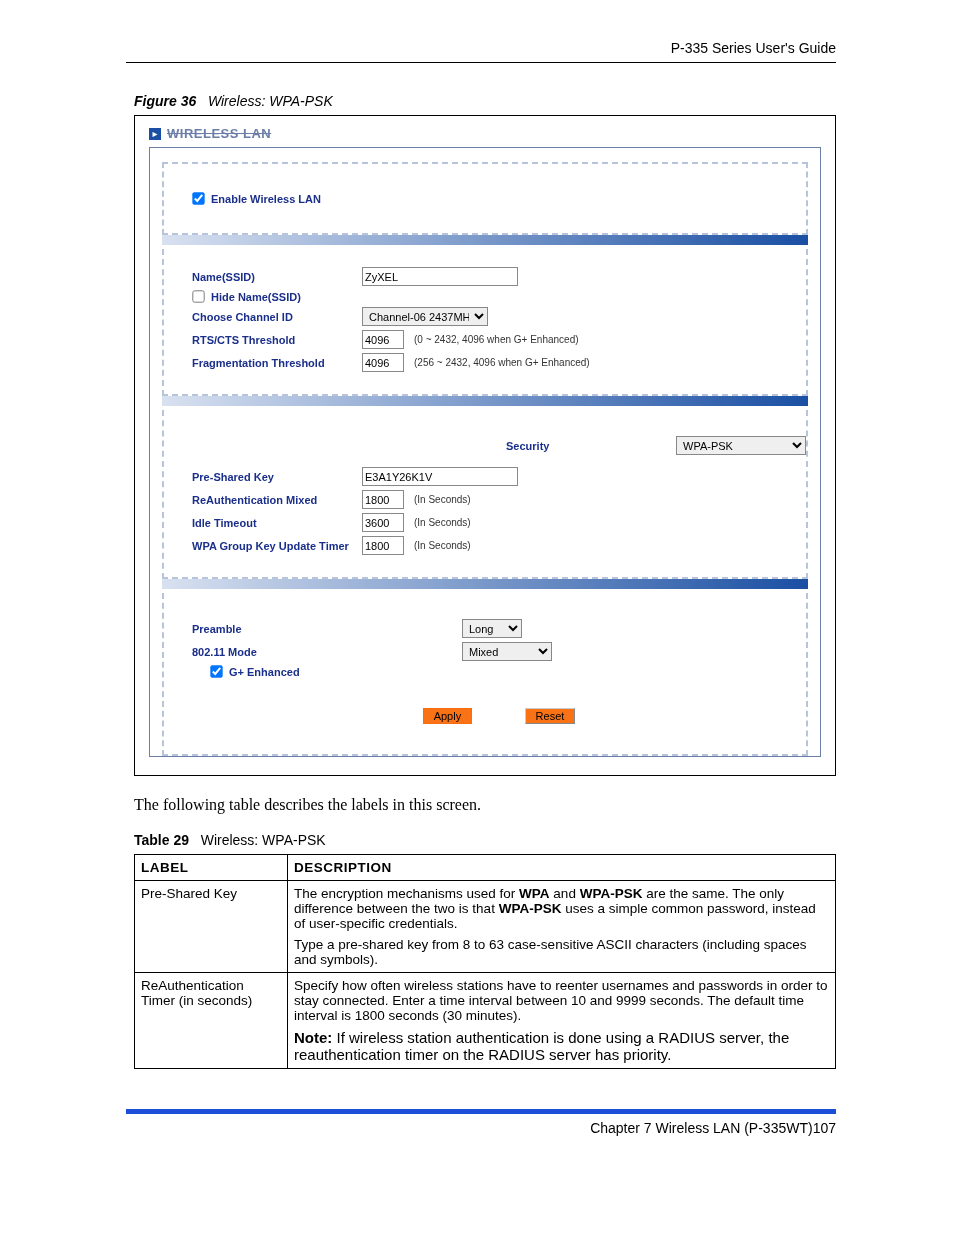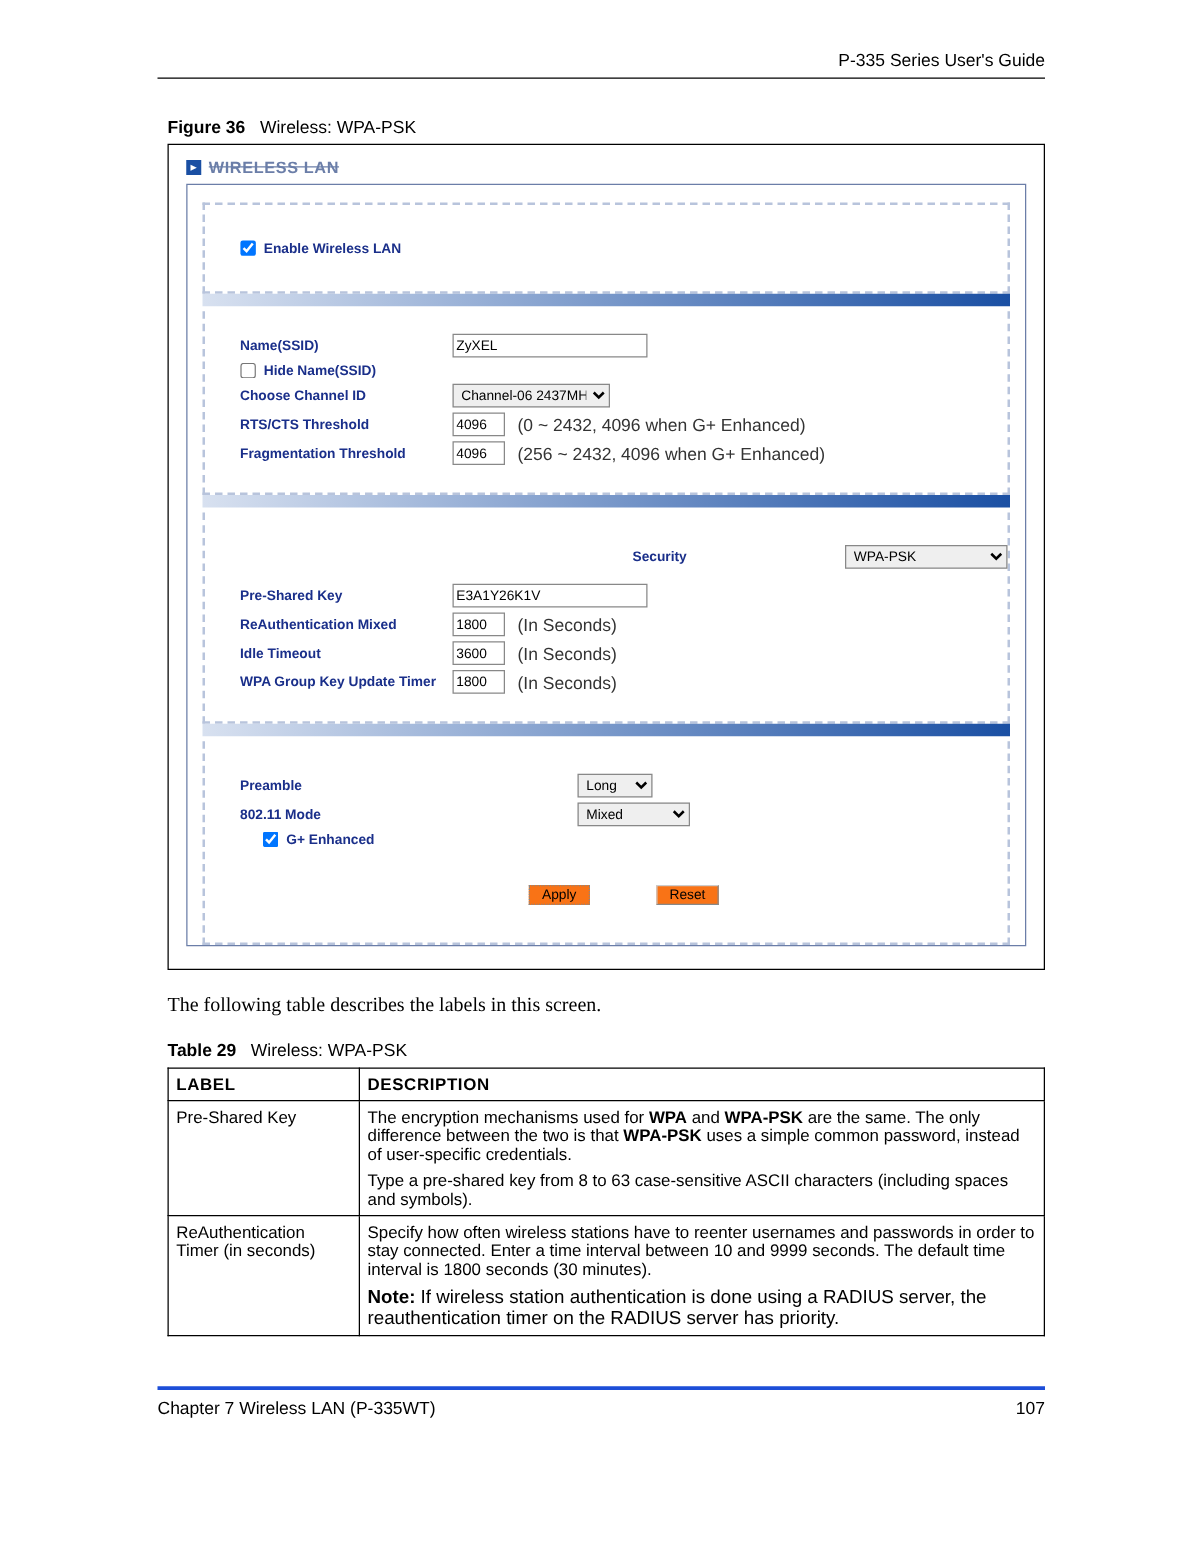--- a/index.html
+++ b/index.html
@@ -18,20 +18,21 @@
     text-align: right;
     font-size: 14px;
     padding-bottom: 6px;
     border-bottom: 1px solid #000;
     margin-bottom: 30px;
   }
   .fig-caption {
     font-size: 14px;
     margin-bottom: 6px;
     margin-left: 8px;
+    font-style: italic;
   }
   .fig-caption b { font-weight: bold; }
   .screenshot {
     border: 1px solid #000;
     padding: 10px 14px 18px 14px;
     background: #fff;
     margin-left: 8px;
   }
   .panel-title-row {
     display: flex;
@@ -110,21 +111,21 @@
   }
   .form-input-txt {
     font-family: sans-serif;
     font-size: 11px;
     border: 1px solid #888;
     background: #fff;
     padding: 1px 2px;
     height: 15px;
   }
   .hint {
-    font-size: 14px;
+    font-size: 10px;
     color: #333;
     margin-left: 10px;
   }
   .chk {
     margin: 0 6px 0 0;
     transform: scale(0.95);
     vertical-align: middle;
   }
   select.form-input-txt {
     height: 19px;
@@ -169,22 +170,22 @@
     font-weight: bold;
     font-variant: small-caps;
     letter-spacing: 0.5px;
   }
   .note-line {
     font-size: 15px;
     margin-top: 6px;
   }
   .footer {
     display: flex;
-    justify-content: space-between;
-    border-top: 3px solid #1d4ed8;
+    justify-content: flex-end;
+    border-top: 5px solid #1d4ed8;
     margin-top: 40px;
     padding-top: 6px;
     font-size: 14px;
   }
 </style>
 </head>
 <body>
 
 <div class="page">
 

